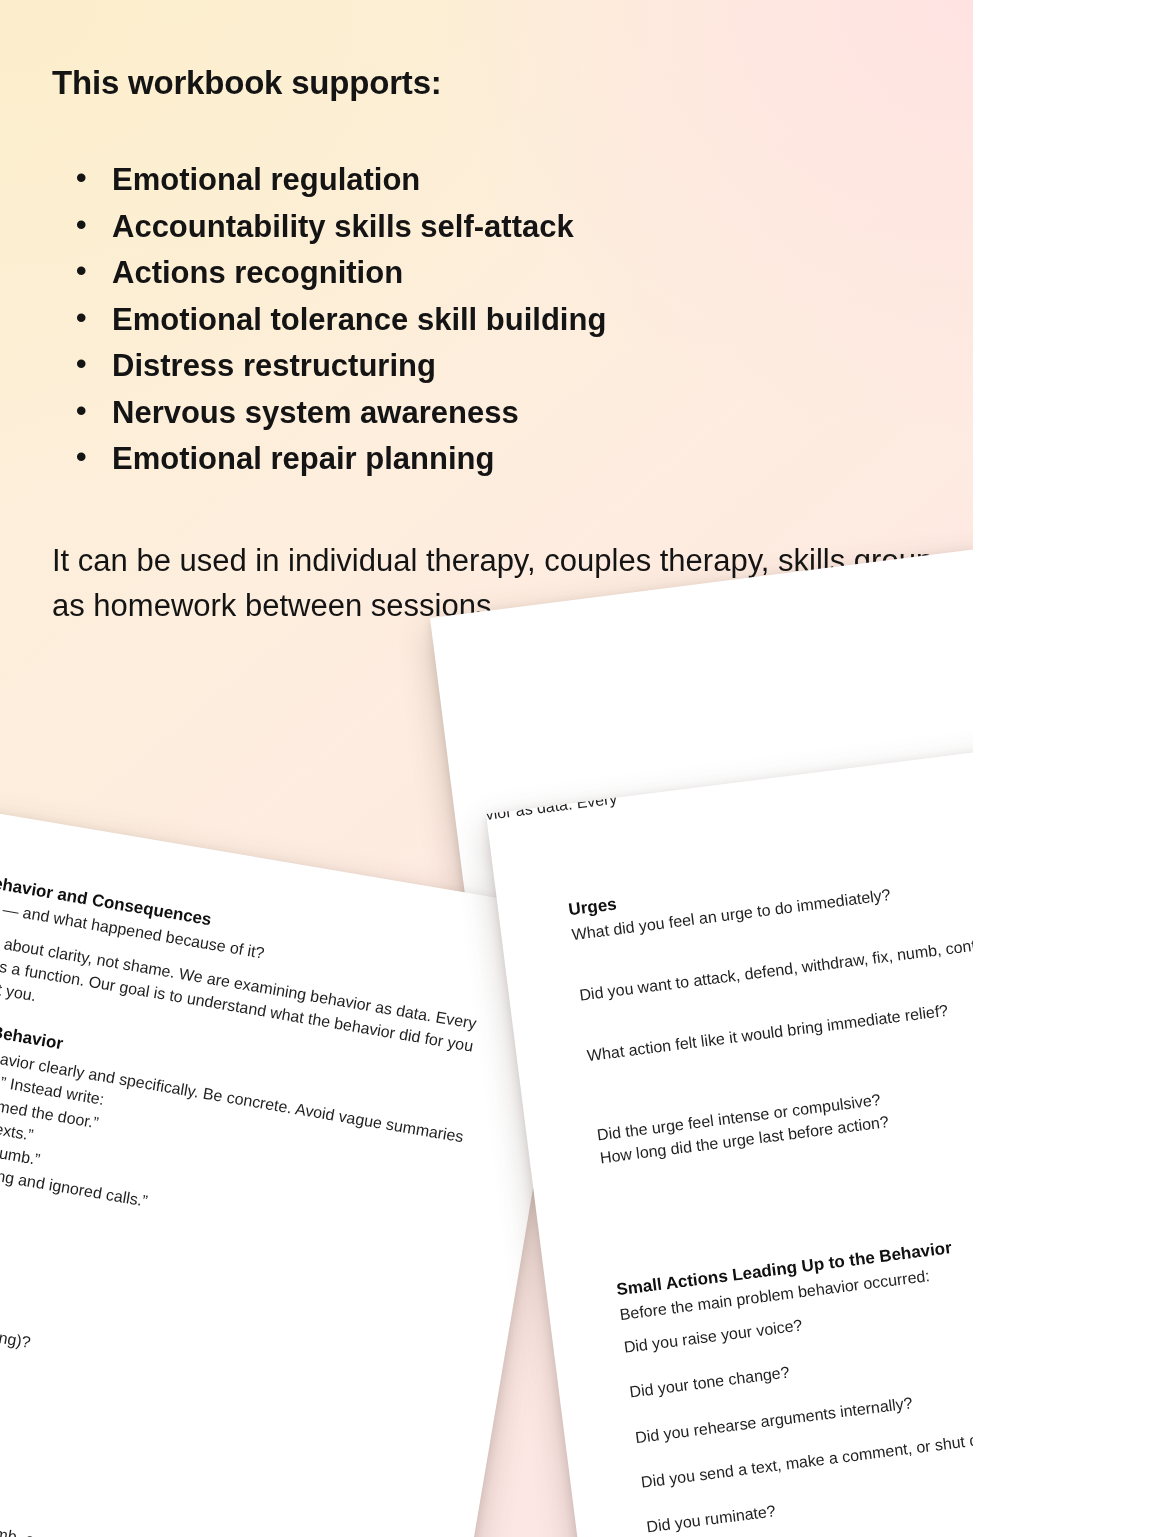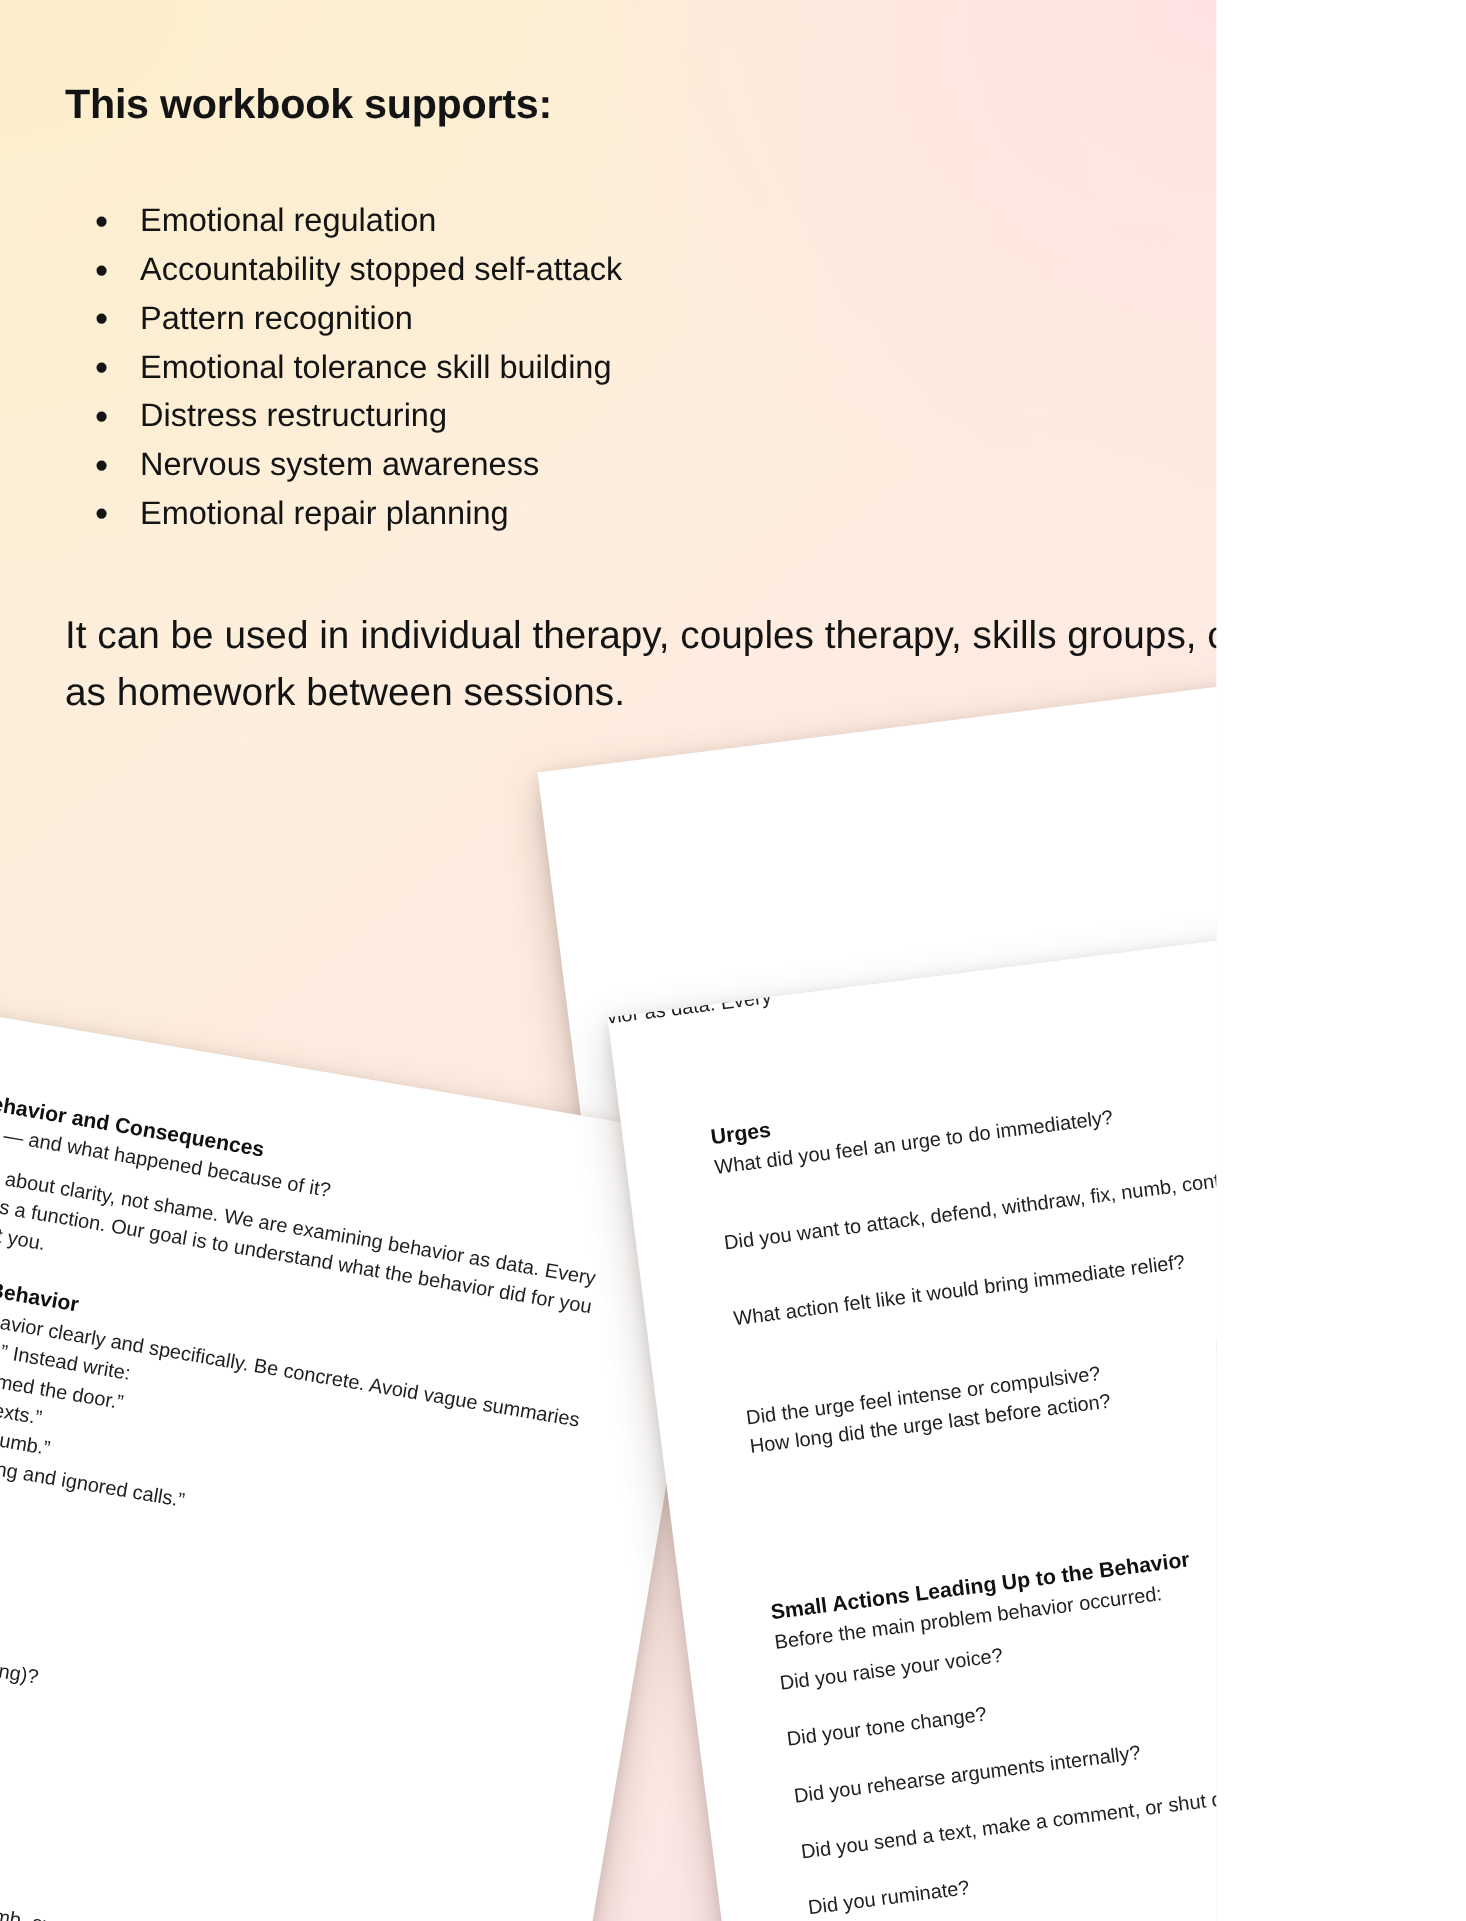--- a/index.html
+++ b/index.html
@@ -33,25 +33,25 @@
     font-weight:700;
     letter-spacing:-0.2px;
     line-height:1.25;
   }
   #support-list {
     list-style:none;
     margin-top:54px;
   }
   #support-list li {
     position:relative;
-    font-size:26px;
+    font-size:31px;
     line-height:1.50;
     padding-left:60px;
     color:#141414;
-    font-weight:400;
+    font-weight:700;
   }
   #support-list li::before {
     content:"\2022";
     position:absolute;
     left:24px; top:-2px;
     font-size:30px;
     line-height:1.50;
   }
   #intro-closing {
     margin-top:55px;
@@ -141,22 +141,22 @@
 <body>
 
 <div id="canvas">
 
   <div id="intro">
 
     <div id="intro-heading">This workbook supports:</div>
 
     <ul id="support-list">
       <li>Emotional regulation</li>
-      <li>Accountability stopped self-attack</li>
-      <li>Pattern recognition</li>
+      <li>Accountability skills self-attack</li>
+      <li>Actions recognition</li>
       <li>Emotional tolerance skill building</li>
       <li>Distress restructuring</li>
       <li>Nervous system awareness</li>
       <li>Emotional repair planning</li>
     </ul>
 
     <div id="intro-closing">It can be used in individual therapy, couples therapy, skills groups, or as homework between sessions.</div>
   </div>
 
   <div class="paper" id="paper-back"></div>

